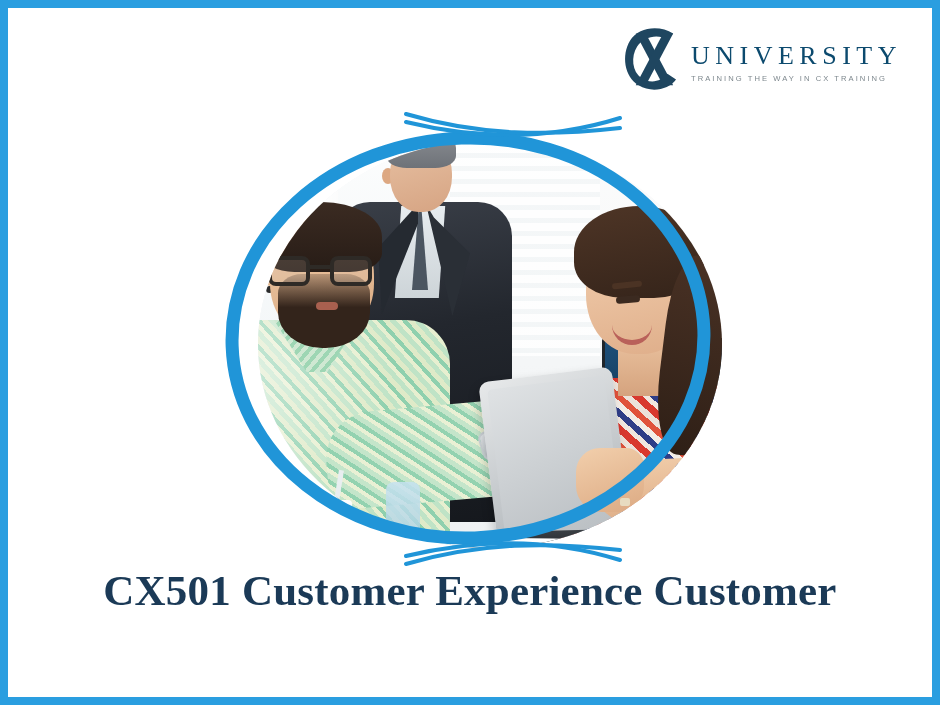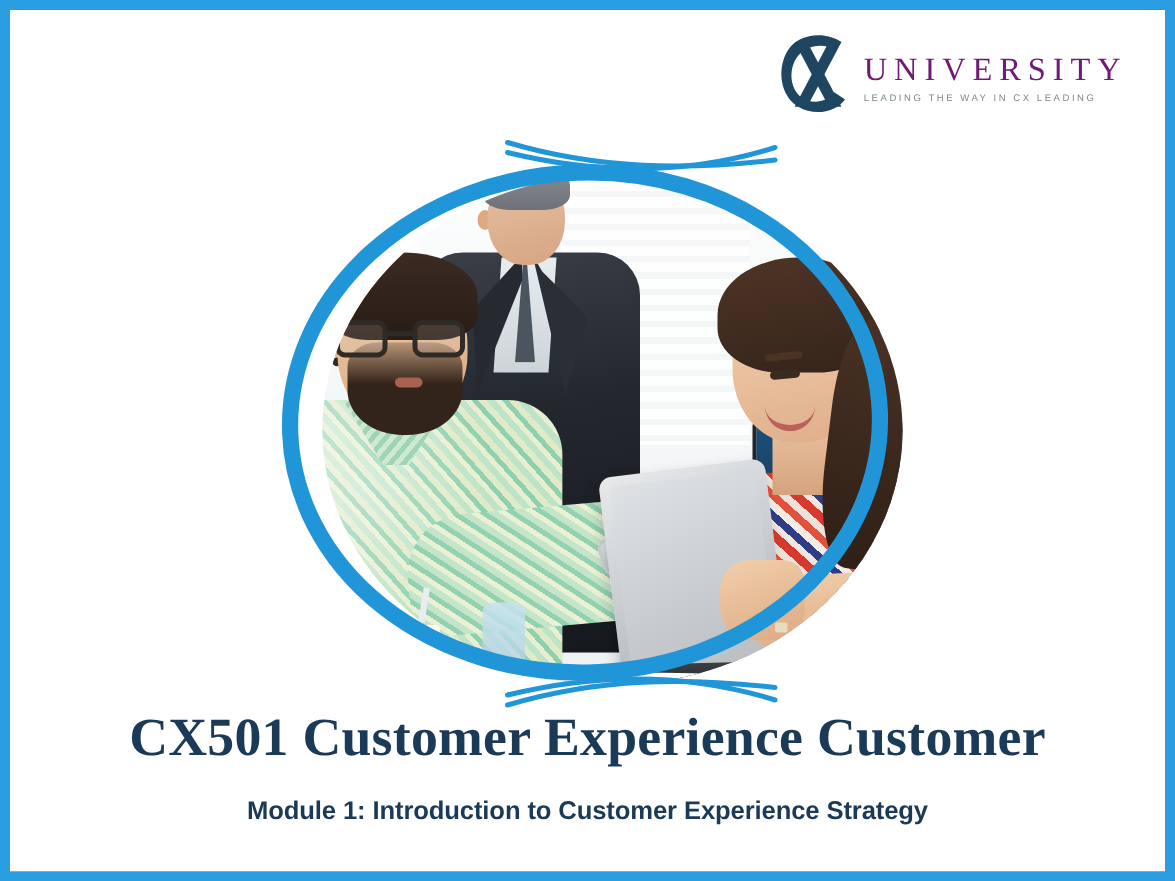--- a/index.html
+++ b/index.html
@@ -56,21 +56,21 @@
   .logo-text {
     display: flex;
     flex-direction: column;
     justify-content: center;
     padding-top: 10px;
   }
   .logo-univ {
     font-family: "Liberation Serif", serif;
     font-size: 26px;
     letter-spacing: 5.5px;
-    color: #701a75;
+    color: #0c4a6e;
     line-height: 1;
     white-space: nowrap;
   }
   .logo-tag {
     font-family: "Liberation Sans", sans-serif;
     font-size: 7.6px;
     letter-spacing: 2.05px;
     color: #7d878d;
     line-height: 1;
     margin-top: 6px;
@@ -560,21 +560,21 @@
   <div class="logo">
     <svg class="logo-mark" viewBox="0 0 100 100">
       <path d="M78 16 C60 4, 30 6, 18 26 C6 46, 10 76, 30 88 C48 99, 72 94, 82 80
                L70 72 C62 83, 46 86, 34 78 C21 69, 19 48, 28 34 C37 20, 58 16, 70 25 Z" fill="#1f4660"></path>
       <path d="M26 16 L40 16 L78 88 L64 88 Z" fill="#1f4660"></path>
       <path d="M64 16 L78 16 L40 88 L26 88 Z" fill="#1f4660"></path>
       <path d="M44 44 L56 44 L60 54 L40 54 Z" fill="#ffffff" opacity="0.0"></path>
     </svg>
     <div class="logo-text">
       <div class="logo-univ">UNIVERSITY</div>
-      <div class="logo-tag">LEADING THE WAY IN CX LEADING</div>
+      <div class="logo-tag">TRAINING THE WAY IN CX TRAINING</div>
     </div>
   </div>
 
   <div class="hero">
 
     <div class="photo-wrap">
       <div class="photo">
         <div class="bg-wall"></div>
         <div class="bg-window-l"></div>
         <div class="bg-window-m"></div>
@@ -667,16 +667,15 @@
 
       <path d="M256 16 C330 34, 400 34, 470 12" fill="none" stroke="#2095d8" stroke-width="4" stroke-linecap="round"></path>
       <path d="M256 8 C330 30, 400 30, 470 22" fill="none" stroke="#2095d8" stroke-width="4" stroke-linecap="round"></path>
 
       <path d="M256 450 C330 432, 400 432, 470 454" fill="none" stroke="#2095d8" stroke-width="4" stroke-linecap="round"></path>
       <path d="M256 458 C330 436, 400 436, 470 444" fill="none" stroke="#2095d8" stroke-width="4" stroke-linecap="round"></path>
     </svg>
   </div>
 
   <div class="title">CX501 Customer Experience Customer</div>
-  <div class="subtitle">Module 1: Introduction to Customer Experience Strategy</div>
 
   <div class="frame-border"></div>
 </div>
 
 </body></html>

